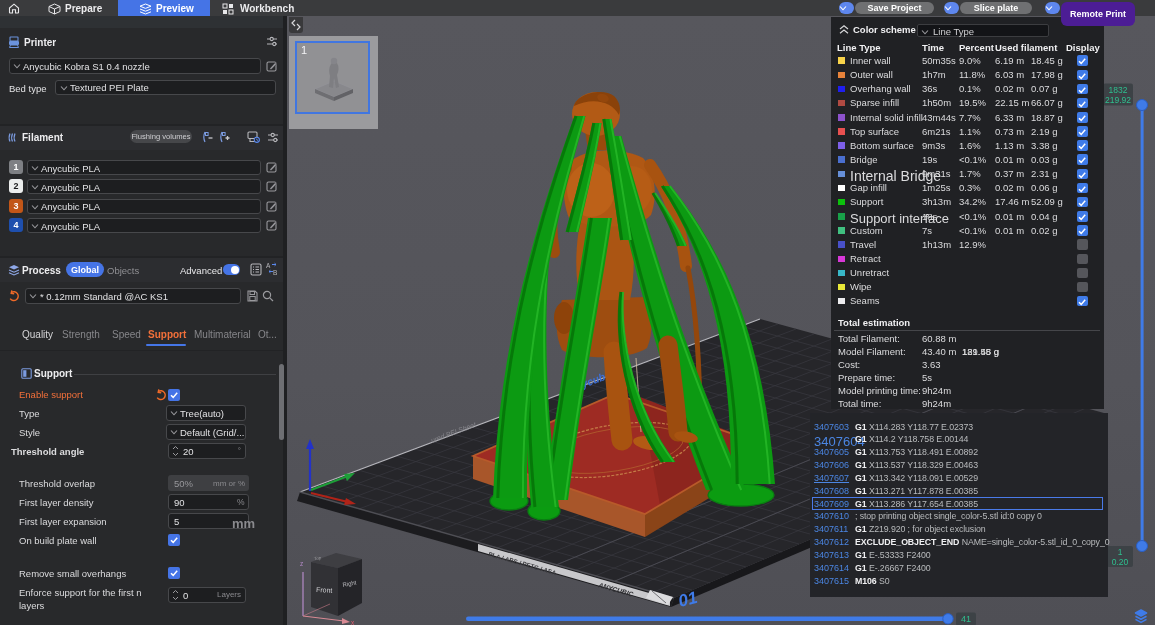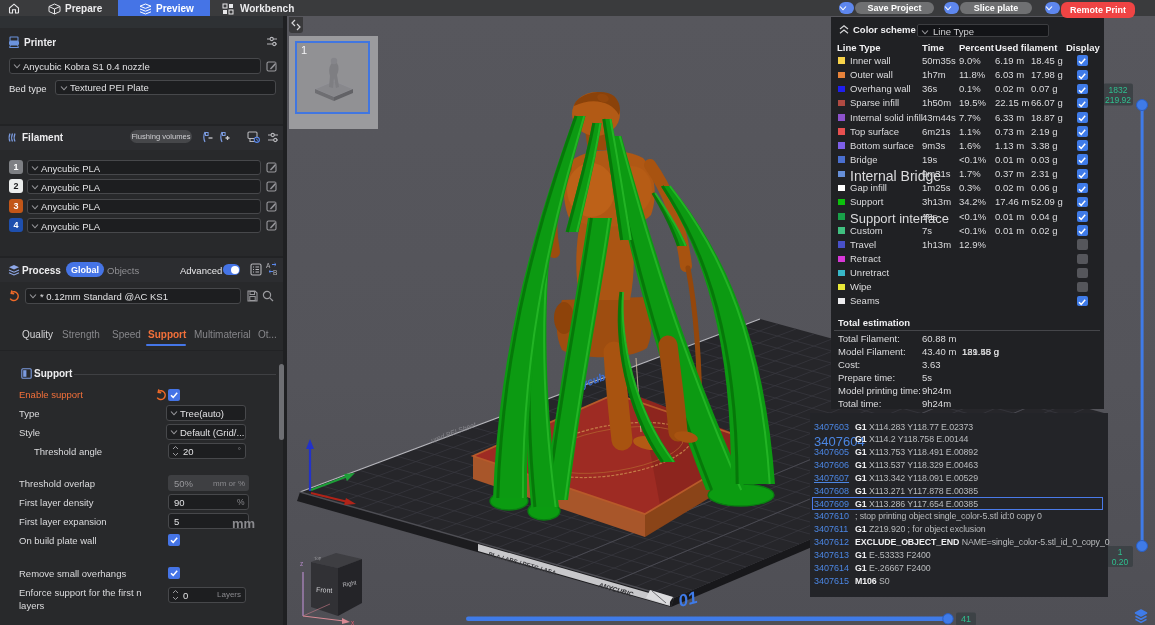--- a/index.html
+++ b/index.html
@@ -51,21 +51,21 @@
       </div>
     </div>
     <div style="position:absolute;left:960px;top:2px;width:72px;height:12px;background:#6f7072;border-radius:6px;z-index:31;color:#fff;font-size:9px;font-weight:bold;display:flex;align-items:center;justify-content:center;">Slice plate</div>
     <div style="position:absolute;left:1045px;top:2px;width:15px;height:12px;background:#5e87ee;border-radius:6px;z-index:31;text-align:center;">
       <div style="margin-top:3px">
         <svg width="8" height="6" viewBox="0 0 8 6" style="display:block;">
           <path d="M1,1.5 L4.0,4.8 L7,1.5" fill="none" stroke="#fff" stroke-width="1.1"></path>
         </svg>
       </div>
     </div>
-    <div style="position:absolute;left:1061px;top:2px;width:74px;height:16px;background:#ef4444;border-radius:6px;z-index:31;color:#fff;font-size:9px;font-weight:bold;display:flex;align-items:center;justify-content:center;">Remote Print</div>
+    <div style="position:absolute;left:1061px;top:2px;width:74px;height:24px;background:#4c1d95;border-radius:6px;z-index:31;color:#fff;font-size:9px;font-weight:bold;display:flex;align-items:center;justify-content:center;">Remote Print</div>
     <div style="position:absolute;left:283px;top:16px;width:872px;height:609px;background:linear-gradient(180deg,#57575d 0%,#54545a 60%,#4f4f55 100%);z-index:1;"></div>
     <div style="position:absolute;left:0;top:0;width:1155px;height:625px;z-index:2">
       <svg width="1155" height="625" viewBox="0 0 1155 625" style="position:absolute;left:0;top:0">
  <polygon points="300,492 674,598 671,607 297,501" fill="#1c1c1f"></polygon>
  <polygon points="674,598 1104,413 1106,422 671,607" fill="#18181b"></polygon>
  <polygon points="300,492 760,319 1104,413 674,598" fill="#26262a"></polygon>
  <path d="M319,485L692,590M338,478L710,583M358,470L728,575M377,463L746,567M396,456L764,559M415,449L782,552M434,442L799,544M453,434L817,536M472,427L835,529M492,420L853,521M511,413L871,513M530,406L889,506M549,398L907,498M568,391L925,490M588,384L943,482M607,377L961,475M626,369L979,467M645,362L996,459M664,355L1014,452M683,348L1032,444M702,341L1050,436M722,333L1068,428M741,326L1086,421M320,498L778,324M339,503L796,329M359,509L814,334M379,514L832,339M398,520L851,344M418,525L869,349M438,531L887,354M457,537L905,359M477,542L923,364M497,548L941,368M517,553L959,373M536,559L977,378M556,565L995,383M576,570L1013,388M595,576L1032,393M615,581L1050,398M635,587L1068,403M654,592L1086,408" stroke="#3a3a40" stroke-width="0.7" fill="none"></path>
  <path d="M556,565L995,383M615,581L1050,398" stroke="#4c4c53" stroke-width="0.9" fill="none"></path>
  <line x1="300" y1="492" x2="760" y2="319" stroke="#b6b6bc" stroke-width="1.2"></line>
  <line x1="300" y1="492" x2="674" y2="598" stroke="#4e4e54" stroke-width="1.5"></line>
@@ -430,21 +430,21 @@
     </div>
     <div style="position:absolute;left:180px;top:409px;font-size:9.5px;color:#e2e2e4;font-weight:normal;white-space:nowrap;line-height:1;z-index:11;">Tree(auto)</div>
     <div style="position:absolute;left:19px;top:428px;font-size:9.5px;color:#dcdcde;font-weight:normal;white-space:nowrap;line-height:1;z-index:11;">Style</div>
     <div style="position:absolute;left:166px;top:424px;width:80px;height:16px;background:#1d1e20;border:1px solid #47484b;border-radius:3px;box-sizing:border-box;z-index:11;"></div>
     <div style="position:absolute;left:170px;top:429px;width:9px;height:6px;z-index:11;">
       <svg width="8" height="6" viewBox="0 0 8 6" style="display:block;">
         <path d="M1,1.5 L4.0,4.8 L7,1.5" fill="none" stroke="#9a9a9e" stroke-width="1.1"></path>
       </svg>
     </div>
     <div style="position:absolute;left:180px;top:428px;font-size:9.5px;color:#e2e2e4;font-weight:normal;white-space:nowrap;line-height:1;z-index:11;">Default (Grid/...</div>
-    <div style="position:absolute;left:34px;top:447px;font-size:9.5px;color:#dcdcde;font-weight:normal;white-space:nowrap;line-height:1;z-index:11;">Threshold angle</div>
+    <div style="position:absolute;left:11px;top:447px;font-size:9.5px;color:#dcdcde;font-weight:bold;white-space:nowrap;line-height:1;z-index:11;">Threshold angle</div>
     <div style="position:absolute;left:168px;top:443px;width:78px;height:16px;background:#1d1e20;border:1px solid #47484b;border-radius:3px;box-sizing:border-box;z-index:11;"></div>
     <div style="position:absolute;left:172px;top:445px;width:7px;height:12px;z-index:11;">
       <svg width="7" height="12" viewBox="0 0 7 12" style="display:block;">
         <path d="M1,4 L3.5,1.5 L6,4" fill="none" stroke="#9a9a9e" stroke-width="1"></path>
         <path d="M1,8 L3.5,10.5 L6,8" fill="none" stroke="#9a9a9e" stroke-width="1"></path>
       </svg>
     </div>
     <div style="position:absolute;left:183px;top:447px;font-size:9.5px;color:#e2e2e4;font-weight:normal;white-space:nowrap;line-height:1;z-index:11;">20</div>
     <div style="position:absolute;left:168px;top:447px;width:73px;text-align:right;font-size:8px;color:#8a8a8e;line-height:1;z-index:11">°</div>
     <div style="position:absolute;left:19px;top:479px;font-size:9.5px;color:#dcdcde;font-weight:normal;white-space:nowrap;line-height:1;z-index:11;">Threshold overlap</div>

